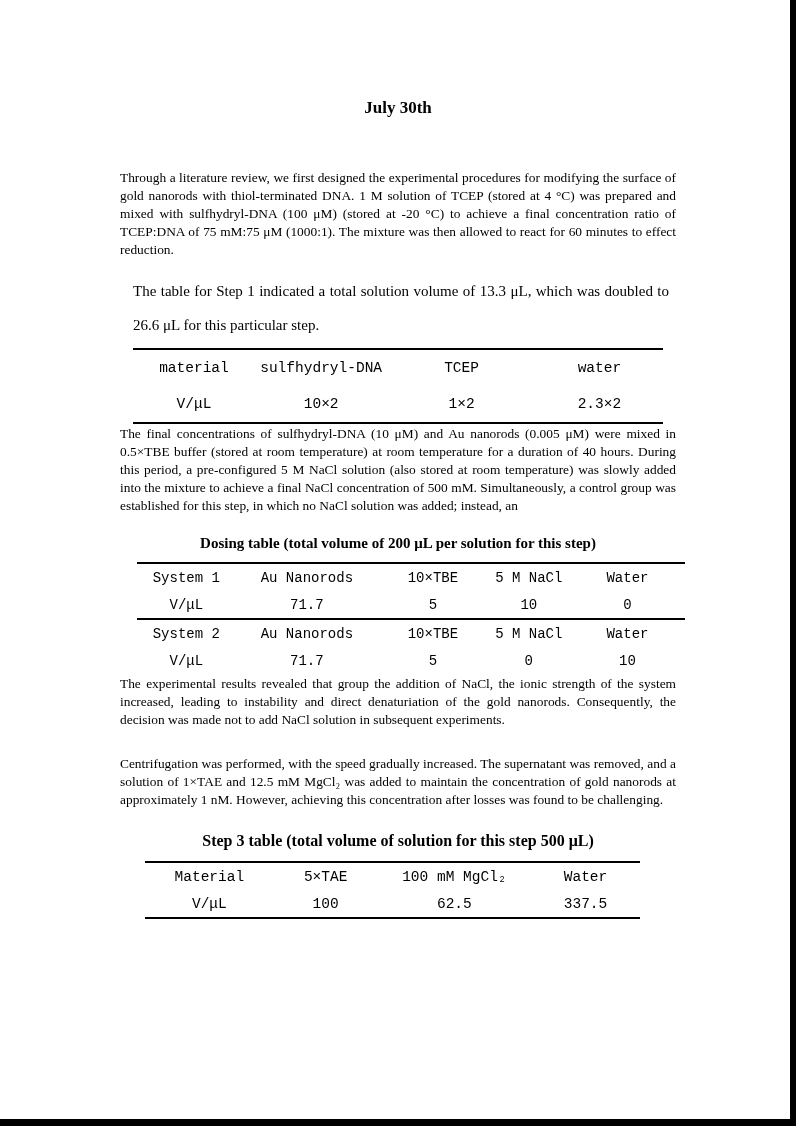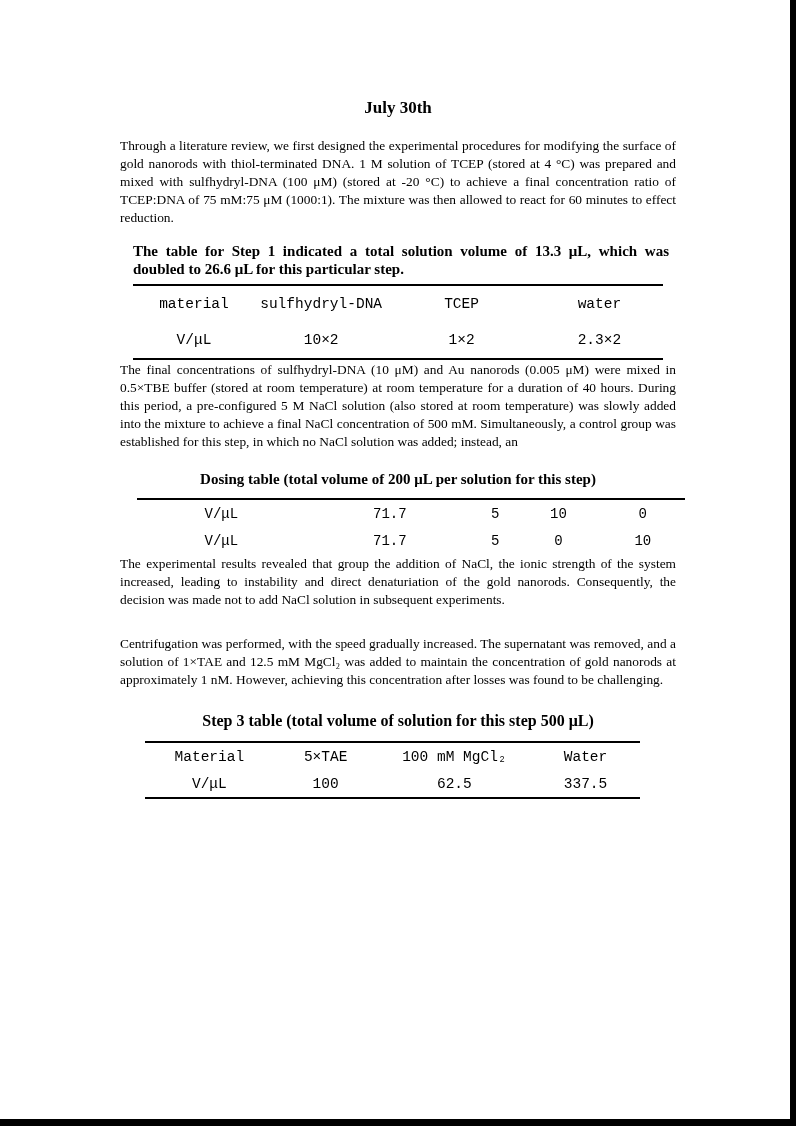--- a/index.html
+++ b/index.html
@@ -9,28 +9,28 @@
     overflow:hidden;
   }
   .edge-right{position:absolute;top:0;right:0;width:6px;height:1126px;background:#000;}
   .edge-bottom{position:absolute;left:0;bottom:0;width:796px;height:7px;background:#000;}
   .page{
     position:absolute;top:0;left:0;width:796px;height:1126px;
     box-sizing:border-box;padding:95px 120px 0 120px;
   }
   .doc-title{
     text-align:center;font-weight:bold;font-size:17px;line-height:26px;
-    margin:0 0 16px 0;
+    margin:0 0 48px 0;
   }
   .para{
     font-size:13.4px;line-height:18px;text-align:justify;margin:0;
   }
   .para + .para{}
   .tbl-caption-left{
-    font-weight:bold;font-size:15px;line-height:18px;
+    font-weight:normal;font-size:15px;line-height:34px;
     margin:15px 0 0 13px;width:536px;text-align:justify;
   }
   .tbl-caption-center{
     font-weight:bold;font-size:15px;line-height:24px;text-align:center;margin:16px 0 0 0;
   }
   .tbl-caption-center.big{font-size:16px;margin-top:20px;}
   table{border-collapse:collapse;font-size:14px;font-family:Liberation Mono, monospace;}
   td{text-align:center;padding:0;vertical-align:middle;}
   .tbl-step1{
     width:530px;margin:6px 0 0 13px;
@@ -82,25 +82,39 @@
     </tbody>
   </table>
 
   <p class="para p-after-table">The final concentrations of sulfhydryl-DNA (10 μM) and Au nanorods (0.005 μM) were mixed in 0.5×TBE buffer (stored at room temperature) at room temperature for a duration of 40 hours. During this period, a pre-configured 5 M NaCl solution (also stored at room temperature) was slowly added into the mixture to achieve a final NaCl concentration of 500 mM. Simultaneously, a control group was established for this step, in which no NaCl solution was added; instead, an</p>
 
   <div class="tbl-caption-center">Dosing table (total volume of 200 μL per solution for this step)</div>
 
   <table class="tbl-dosing">
     <tbody>
       <tr>
+        <td style="width:18%">System 1</td>
+        <td style="width:26%">Au Nanorods</td>
+        <td style="width:20%">10×TBE</td>
+        <td style="width:15%">5 M NaCl</td>
+        <td style="width:21%">Water</td>
+      </tr>
+      <tr>
         <td>V/μL</td>
         <td>71.7</td>
         <td>5</td>
         <td>10</td>
         <td>0</td>
+      </tr>
+      <tr class="rule-above">
+        <td>System 2</td>
+        <td>Au Nanorods</td>
+        <td>10×TBE</td>
+        <td>5 M NaCl</td>
+        <td>Water</td>
       </tr>
       <tr>
         <td>V/μL</td>
         <td>71.7</td>
         <td>5</td>
         <td>0</td>
         <td>10</td>
       </tr>
     </tbody>
   </table>

